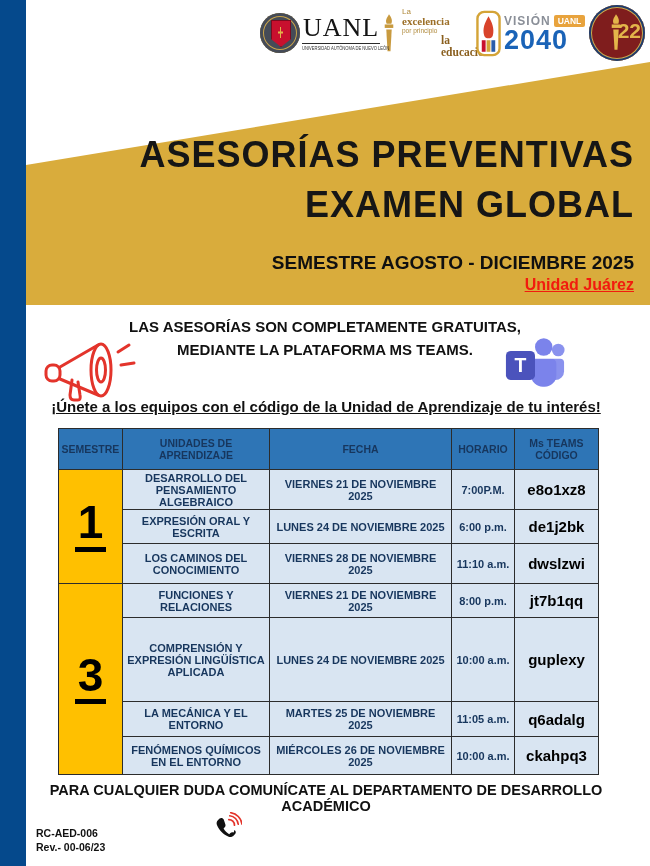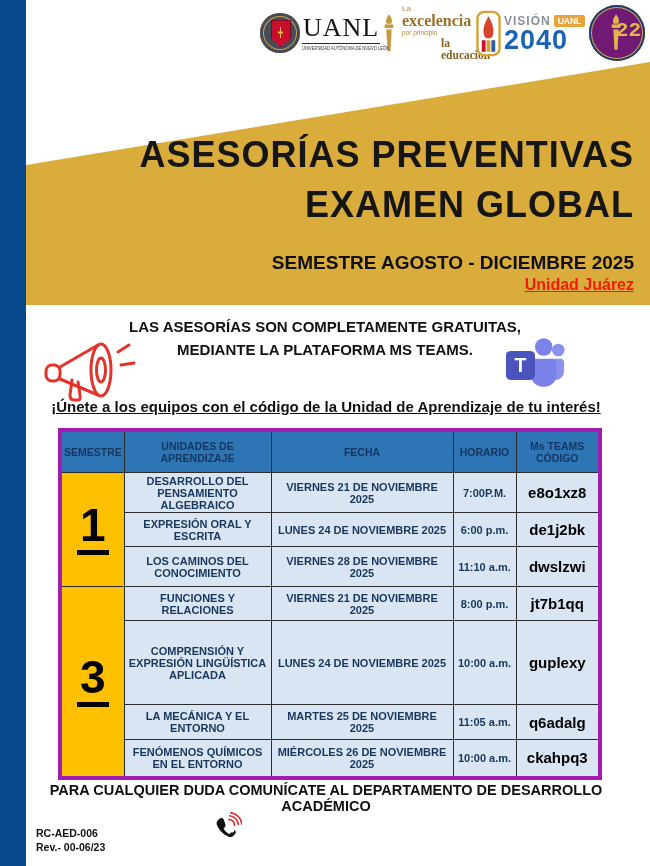--- a/index.html
+++ b/index.html
@@ -18,31 +18,31 @@
         clip-path:polygon(0 0,100% 0,100% 70%,50% 100%,0 70%);border:1px solid #7a0a1e;}
   .seal .shield i{position:absolute;left:6px;top:6px;width:5px;height:11px;background:#E3B54A;
         clip-path:polygon(40% 0,60% 0,60% 40%,100% 40%,100% 60%,60% 60%,60% 100%,40% 100%,40% 60%,0 60%,0 40%,40% 40%);}
   .uanl-block{width:78px;margin-left:2px;flex:none;text-align:center;}
   .uanl-word{font-family:"Liberation Serif",serif;font-size:26px;line-height:26px;color:#141414;
         letter-spacing:1px;border-bottom:1.5px solid #2a2a2a;padding-bottom:2px;}
   .uanl-cap{font-size:5px;color:#333;white-space:nowrap;transform:scaleX(0.82);transform-origin:left;margin-top:1px;}
   .torch-sm{width:14px;height:48px;margin-left:2px;flex:none;}
   .exc{width:68px;margin-left:6px;flex:none;line-height:1.05;}
   .exc .la{font-size:8px;color:#b08a3c;}
-  .exc .w1{font-family:"Liberation Serif",serif;font-size:16px;font-weight:bold;color:#9C6F28;}
+  .exc .w1{font-family:"Liberation Serif",serif;font-size:11px;font-weight:bold;color:#9C6F28;}
   .exc .w2{font-size:6.5px;color:#b08a3c;}
   .exc .w3{font-family:"Liberation Serif",serif;font-size:11.5px;font-weight:bold;color:#8a5f1e;margin-left:39px;}
   .vemblem{width:25px;height:47px;margin-left:6px;flex:none;}
   .vtext{width:82px;margin-left:3px;flex:none;}
   .vrow{display:flex;align-items:center;gap:3px;}
   .vision-lbl{font-size:12px;font-weight:bold;color:#8a8f98;letter-spacing:1px;}
   .vuanl{background:#E8A33D;color:#fff;font-size:8.5px;font-weight:bold;padding:1px 4px;border-radius:2px;}
   .v2040{font-size:27px;line-height:24px;font-weight:bold;color:#1A63B7;letter-spacing:1px;}
-  .badge22{width:56px;height:56px;margin-left:3px;flex:none;border-radius:50%;background:#701a75;
-        position:relative;box-shadow:inset 0 0 0 2px #1F3B6E, inset 0 0 0 3px #caa84e;font-family:Liberation Mono, monospace;}
+  .badge22{width:56px;height:56px;margin-left:3px;flex:none;border-radius:50%;background:#7f1d1d;
+        position:relative;box-shadow:inset 0 0 0 2px #1F3B6E, inset 0 0 0 3px #caa84e;}
   .badge22 svg{position:absolute;left:20px;top:8px;}
   .badge22 .n22{position:absolute;right:4px;top:14px;font-size:21px;font-weight:bold;color:#E3B54A;}
 
   
   .banner{position:absolute;left:26px;top:0;width:624px;height:305px;background:#D9AC3C;
         clip-path:polygon(0 165px,100% 62px,100% 100%,0 100%);}
   .title{position:absolute;right:16px;top:130px;text-align:right;color:#161616;
         font-weight:800;font-size:36px;line-height:50px;letter-spacing:1px;}
   .sem-line{position:absolute;right:16px;top:252px;font-size:19px;font-weight:bold;color:#101010;}
   .unit-link{position:absolute;right:16px;top:276px;font-size:16px;font-weight:bold;color:#F21B0E;
@@ -51,21 +51,21 @@
   
   .intro{position:absolute;left:90px;top:316px;width:470px;text-align:center;
         font-size:15px;font-weight:bold;color:#111;line-height:1.5;z-index:3;}
   .megaphone{position:absolute;left:42px;top:334px;z-index:3;}
   .teams{position:absolute;left:504px;top:336px;z-index:3;}
   .join{position:absolute;left:30px;top:398px;width:592px;text-align:center;font-size:15px;
         font-weight:bold;color:#111;text-decoration:underline;z-index:3;}
 
   
   .tbl-wrap{position:absolute;left:58px;top:428px;}
-  table{border-collapse:collapse;table-layout:fixed;width:540px;border:4px solid #a21caf;}
+  table{border-collapse:collapse;table-layout:fixed;width:540px;border:1px solid #a21caf;}
   th,td{border:1.5px solid #2c2c2c;padding:1px 2px;overflow:hidden;}
   thead th{background:#2E75B6;color:#17365D;font-size:10.5px;font-weight:bold;height:38px;text-align:center;}
   td{background:#D9E5F2;color:#17365D;font-weight:bold;text-align:center;vertical-align:middle;}
   td.subject{font-size:11px;}
   td.date{font-size:11px;}
   td.time{font-size:11px;}
   td.code{font-size:15px;color:#000;font-family:"Liberation Sans",sans-serif;}
   td.sem{background:#FFC000;}
   .sem-num{display:inline-block;font-size:46px;font-weight:800;color:#000;line-height:0.95;
         border-bottom:5px solid #000;padding:0 3px 2px 3px;}

